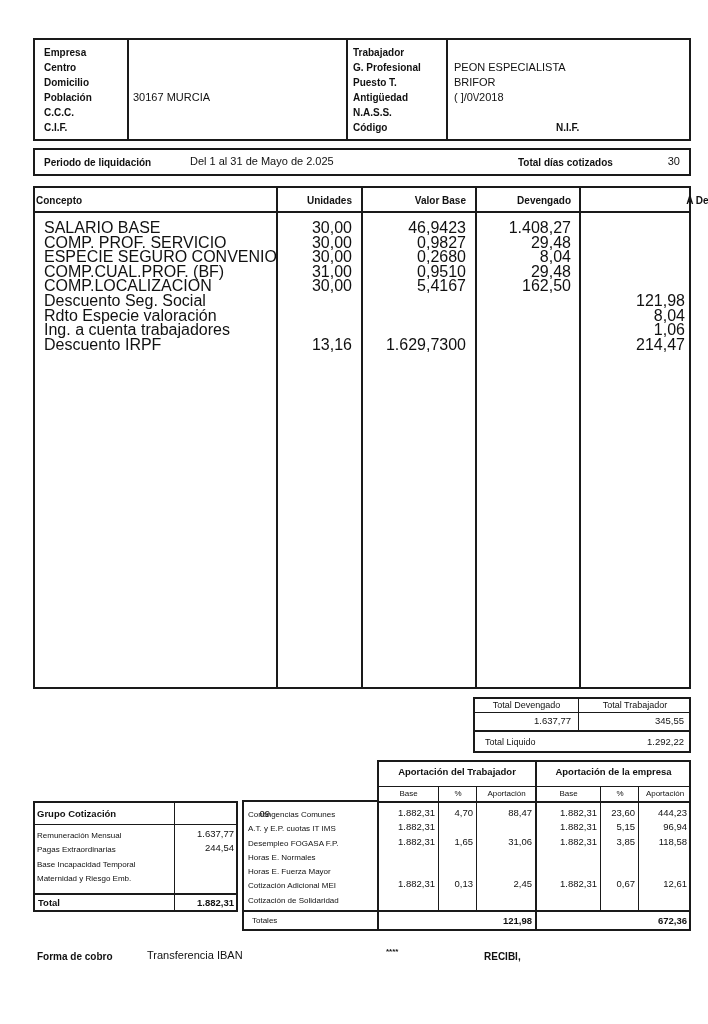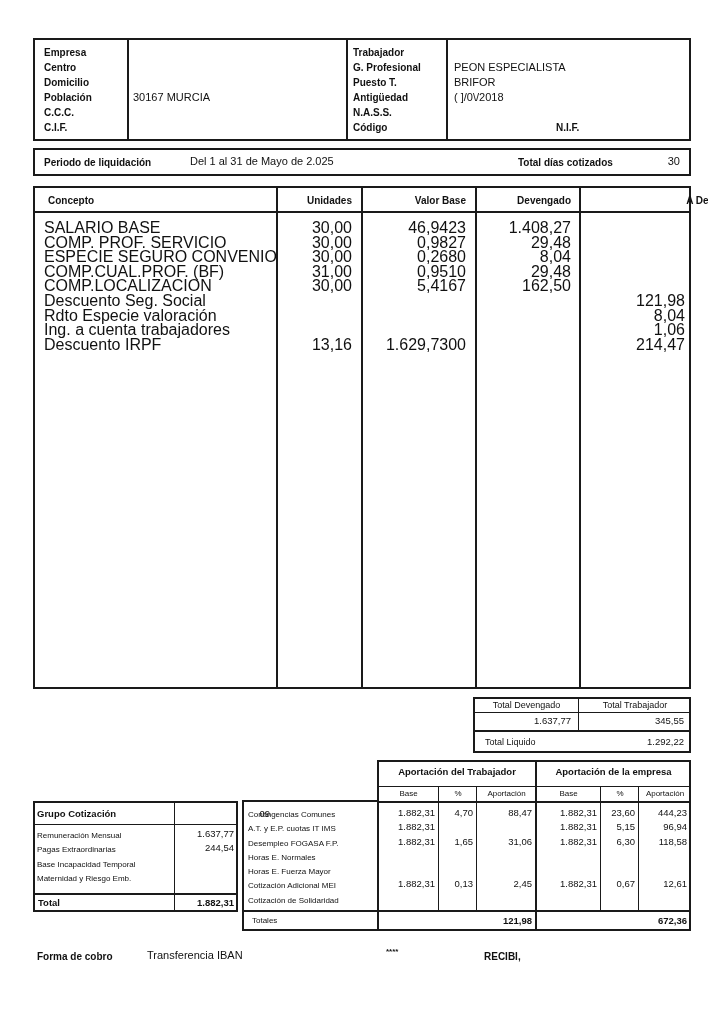--- a/index.html
+++ b/index.html
@@ -70,21 +70,21 @@
 <div class="abs lbl" style="left:518px;top:155px;">Total días cotizados</div>
 <div class="abs val r" style="left:640px;top:154px;width:40px;">30</div>
 
 <div class="box" style="left:33px;top:186px;width:658px;height:503px;"></div>
 <div class="hline" style="left:33px;top:211px;width:658px;"></div>
 <div class="vline" style="left:276px;top:186px;height:503px;"></div>
 <div class="vline" style="left:361px;top:186px;height:503px;"></div>
 <div class="vline" style="left:475px;top:186px;height:503px;"></div>
 <div class="vline" style="left:579px;top:186px;height:503px;"></div>
 
-<div class="abs lbl" style="left:48px;top:193px;">Concepto</div>
+<div class="abs lbl" style="left:36px;top:193px;">Concepto</div>
 <div class="abs lbl r" style="left:278px;top:193px;width:74px;">Unidades</div>
 <div class="abs lbl r" style="left:363px;top:193px;width:103px;">Valor Base</div>
 <div class="abs lbl r" style="left:477px;top:193px;width:94px;">Devengado</div>
 <div class="abs lbl r" style="left:581px;top:193px;width:104px;padding-left:48px;">A Deducir</div>
 
 <div class="abs mrow" style="left:44px;top:221px;">
   <div>SALARIO BASE</div>
   <div>COMP. PROF. SERVICIO</div>
   <div>ESPECIE SEGURO CONVENIO</div>
   <div>COMP.CUAL.PROF. (BF)</div>
@@ -214,21 +214,21 @@
   <div>1.882,31</div>
   <div>1.882,31</div>
   <div></div>
   <div></div>
   <div>1.882,31</div>
   <div></div>
 </div>
 <div class="abs srow r smv" style="left:602px;top:806px;width:33px;">
   <div>23,60</div>
   <div>5,15</div>
-  <div>6,30</div>
+  <div>3,85</div>
   <div></div>
   <div></div>
   <div>0,67</div>
   <div></div>
 </div>
 <div class="abs srow r smv" style="left:640px;top:806px;width:47px;">
   <div>444,23</div>
   <div>96,94</div>
   <div>118,58</div>
   <div></div>

